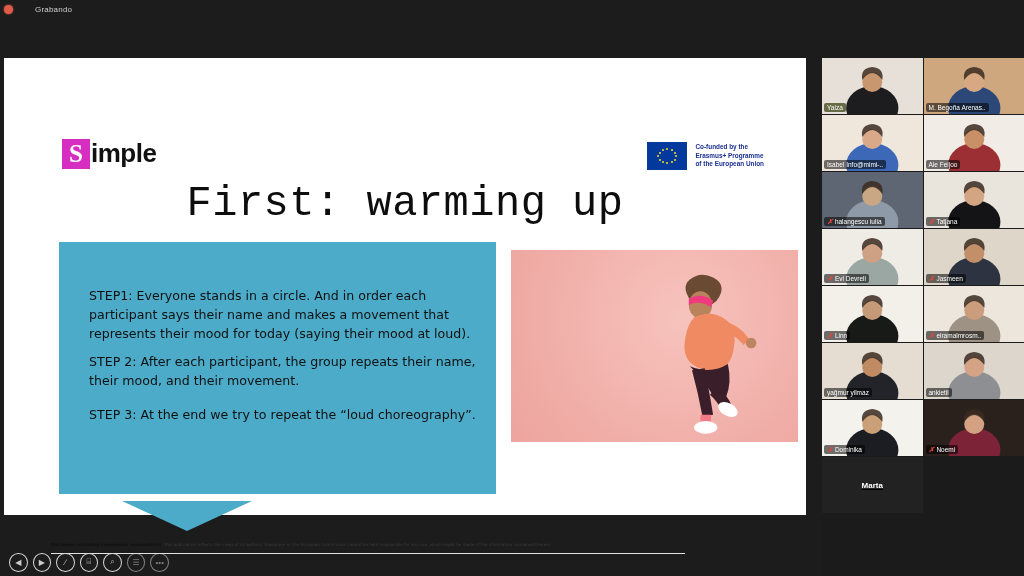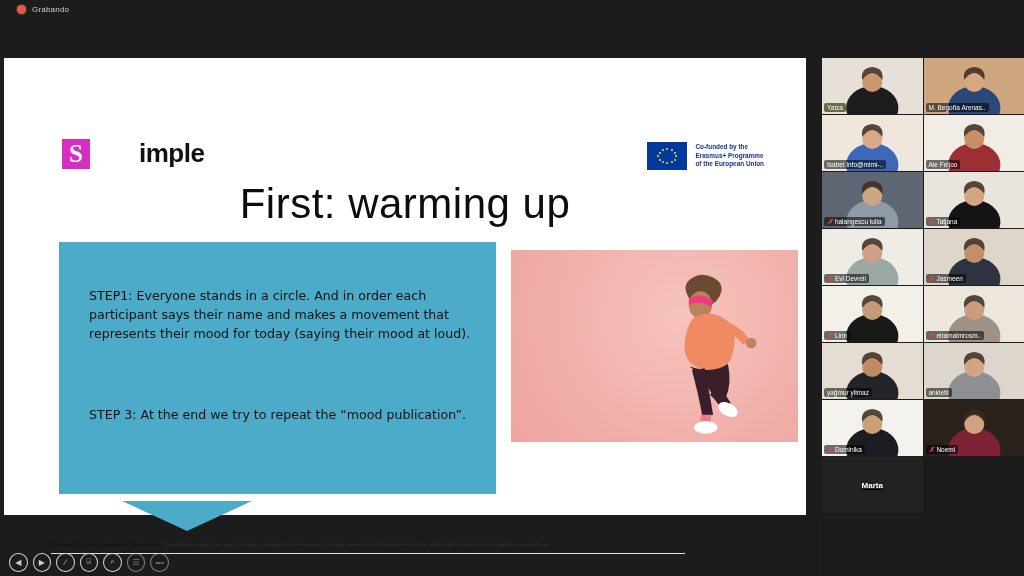--- a/index.html
+++ b/index.html
@@ -1,36 +1,36 @@
 <!DOCTYPE html>
 <html><head>
 <meta charset="utf-8">
 <style>
   html,body{margin:0;padding:0;background:#1c1c1c;}
   body{width:1024px;height:576px;overflow:hidden;font-family:"Liberation Sans",sans-serif;}
   #app{position:relative;width:1024px;height:576px;background:#1c1c1c;}
 
   
-  .rec-bar{position:absolute;left:17px;top:0;width:820px;height:18px;display:flex;align-items:center;gap:6px;box-sizing:border-box;}
+  .rec-bar{position:absolute;left:4px;top:0;width:820px;height:18px;display:flex;align-items:center;gap:22px;box-sizing:border-box;}
   .rec-dot{width:9px;height:9px;border-radius:50%;background:#e05b4a;box-shadow:0 0 2px #e05b4a;}
   .rec-label{color:#cfcfcf;font-size:8px;letter-spacing:.2px;}
 
   
   .slide{position:absolute;left:4px;top:58px;width:802px;height:457px;background:#ffffff;}
   .logo{position:absolute;left:58px;top:80px;display:flex;align-items:center;}
   .logo-s{width:28px;height:30px;background:#d62ec0;color:#fff;font-size:25px;font-weight:bold;line-height:30px;text-align:center;font-family:"Liberation Serif",serif;}
-  .logo-rest{font-size:26px;font-weight:bold;color:#111;letter-spacing:-.5px;margin-left:1px;font-family:"Liberation Sans",sans-serif;padding-left:48px;}
+  .logo-rest{font-size:26px;font-weight:bold;color:#111;letter-spacing:-.5px;margin-left:1px;font-family:"Liberation Sans",sans-serif;}
 
   .eu{position:absolute;right:42px;top:84px;display:flex;align-items:center;gap:8px;}
   .eu-flag{width:38px;height:26px;background:#03399c;position:relative;border:1px solid #03399c;}
   .eu-stars{position:absolute;inset:0;}
   .eu-stars i{position:absolute;width:2px;height:2px;background:#f7df20;border-radius:50%;}
   .eu-txt{font-size:6.4px;line-height:8.4px;color:#1a2f8f;font-weight:bold;white-space:pre-line;}
 
-  .slide-title{position:absolute;left:0;right:0;top:122px;text-align:center;font-size:42px;color:#0d0d0d;font-family:Liberation Sans, sans-serif;font-weight:400;letter-spacing:.5px;}
+  .slide-title{position:absolute;left:0;right:0;top:122px;text-align:center;font-size:42px;color:#0d0d0d;font-family:Liberation Mono, monospace;font-weight:400;letter-spacing:.5px;}
 
   
   .callout{position:absolute;left:55px;top:184px;width:437px;height:252px;background:#4cabc8;}
   .callout-tail{position:absolute;left:118px;top:443px;width:0;height:0;border-left:65px solid transparent;border-right:65px solid transparent;border-top:30px solid #4cabc8;}
   .callout p{position:absolute;margin:0;color:#111;font-size:12.6px;line-height:19px;font-family:"DejaVu Sans",sans-serif;}
   .p1{left:30px;top:44px;width:392px;}
   .p2{left:30px;top:110px;width:392px;}
   .p3{left:30px;top:163px;width:392px;}
 
   
@@ -96,21 +96,22 @@
       </span>
       <span class="eu-txt">Co-funded by the
 Erasmus+ Programme
 of the European Union</span>
     </div>
 
     <div class="slide-title">First: warming up</div>
 
     <div class="callout">
       <p class="p1">STEP1: Everyone stands in a circle. And in order each participant says their name and makes a movement that represents their mood for today (saying their mood at loud).</p>
-      <p class="p3">STEP 3: At the end we try to repeat the “mood publication”.</p>
+      <p class="p2">STEP 2: After each participant, the group repeats their name, their mood, and their movement.</p>
+      <p class="p3">STEP 3: At the end we try to repeat the “loud choreography”.</p>
     </div>
     <div class="callout-tail"></div>
 
     <div class="photo">
       <div class="bg"></div>
       <svg class="dancer" viewBox="0 0 100 160">
         <path d="M30 34 q-14 -16 -4 -24 q10 -8 22 -2 q12 6 6 18 q-6 12 -24 8z" fill="#6b4a33"></path>
         <ellipse cx="36" cy="34" rx="11" ry="13" fill="#b9835c"></ellipse>
         <path d="M25 28 q12 -6 23 2 l-2 6 q-11 -7 -21 -2z" fill="#ef3b7e"></path>
         <path d="M30 46 q16 -8 30 2 q10 7 8 24 q-2 18 -12 22 q-16 5 -28 -4 q-10 -8 -6 -26 q2 -12 8 -18z" fill="#f08a63"></path>

